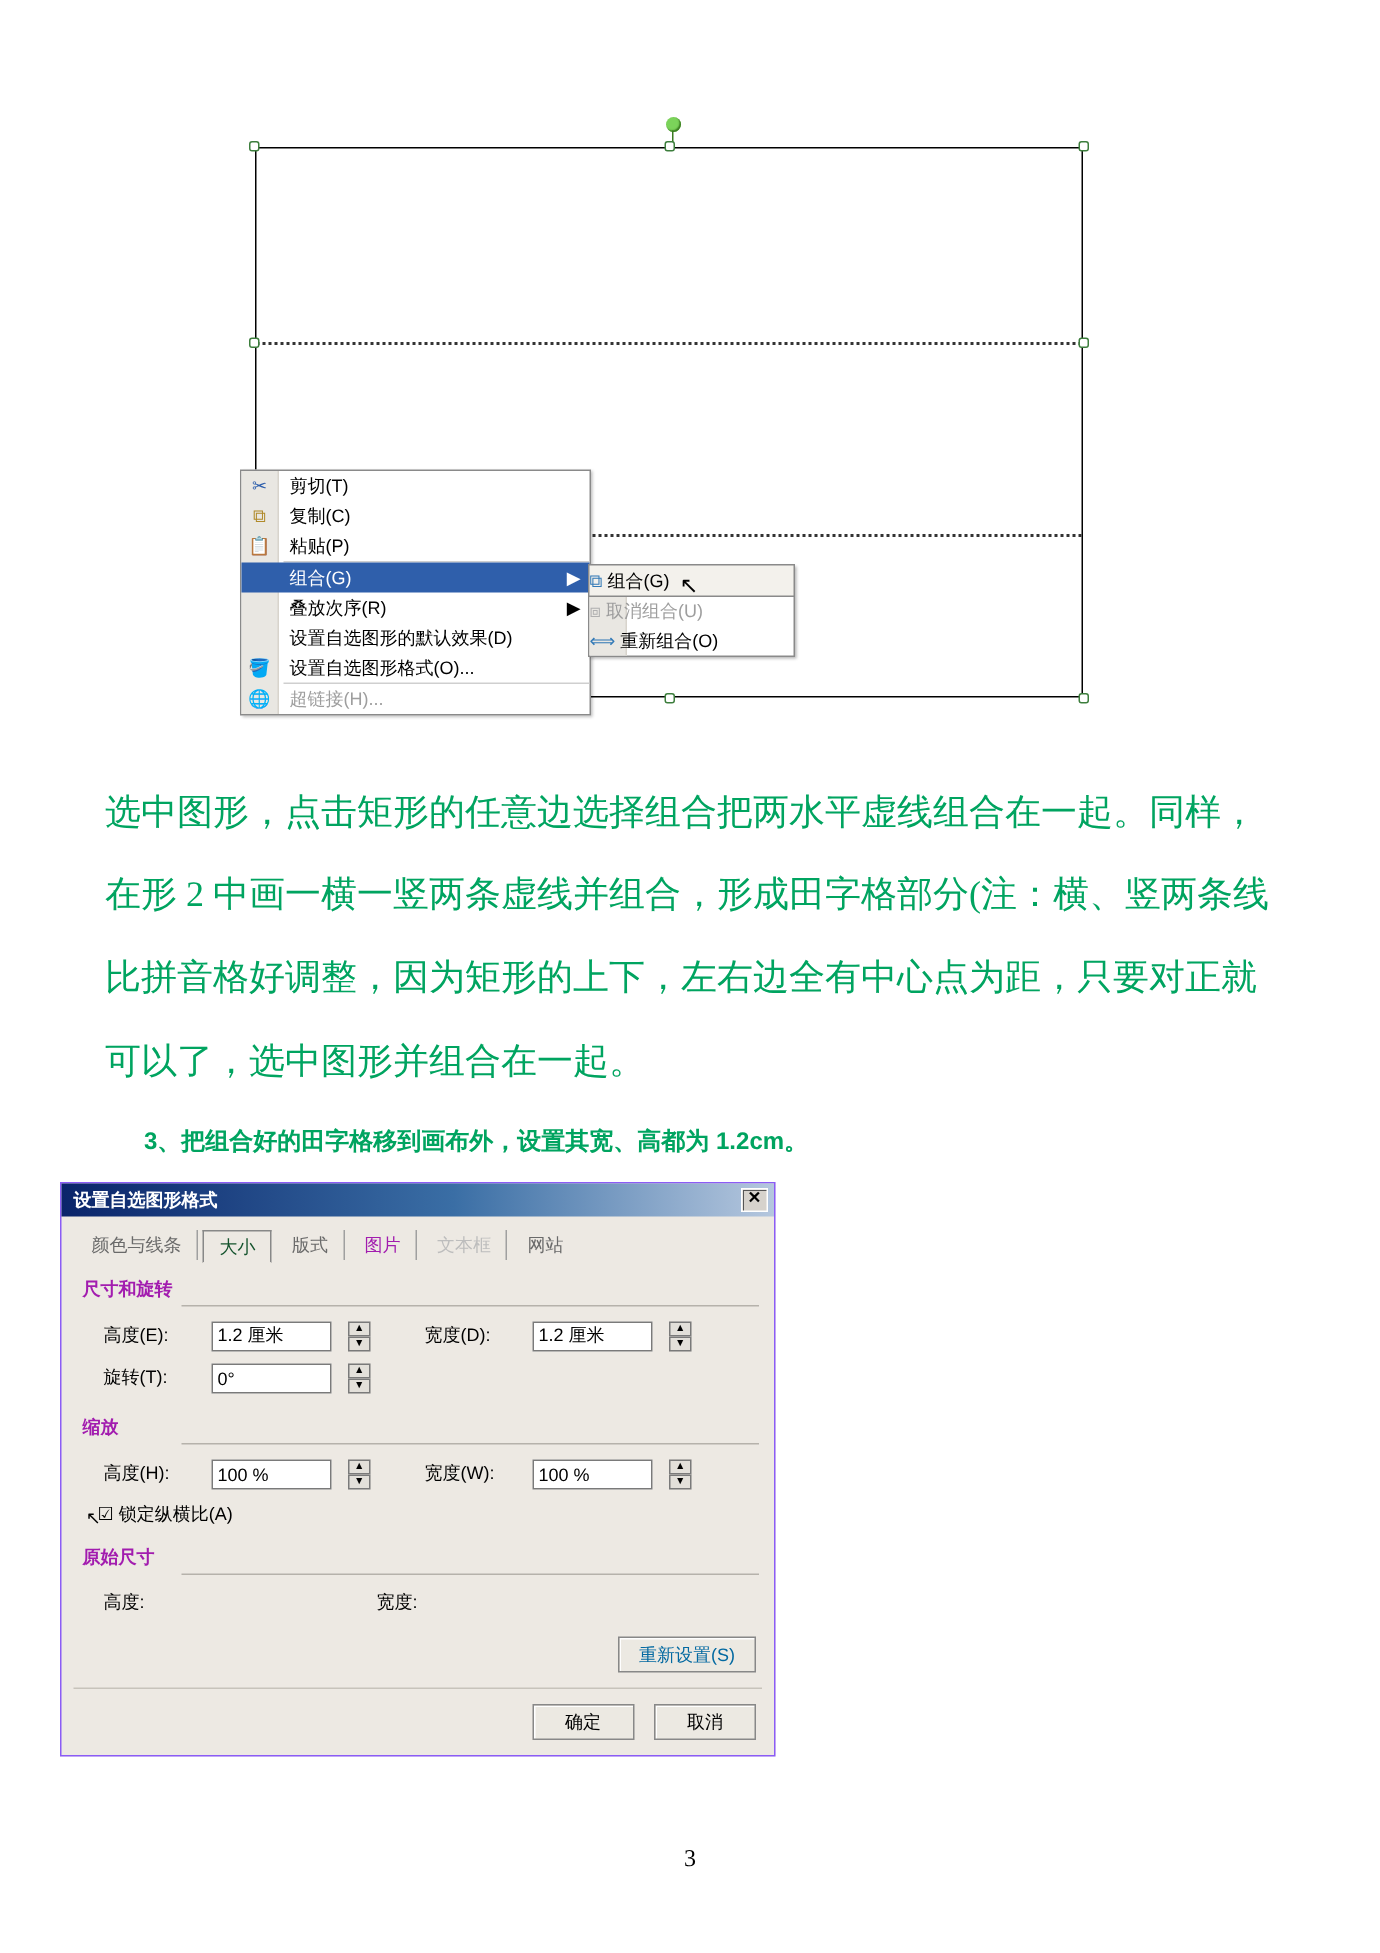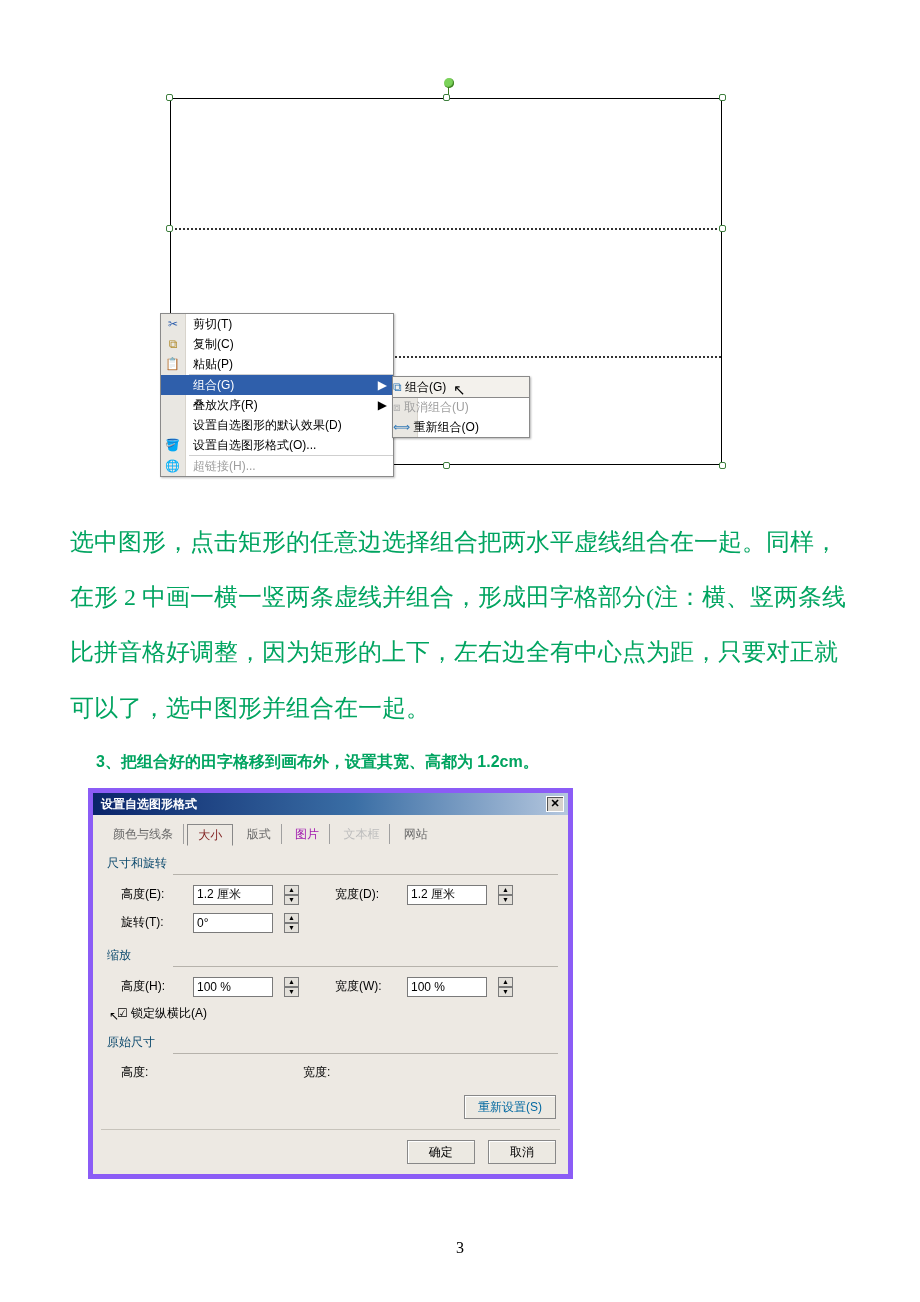--- a/index.html
+++ b/index.html
@@ -154,24 +154,24 @@
   .step3 {
     margin: 10px 70px 10px 96px;
     color: #00a460;
     font-size: 16px;
     font-weight: bold;
     line-height: 2.0;
   }
 
   
   .dialog {
-    margin-left: 88px;
+    margin-left: 40px;
     width: 475px;
     background: #ede9e3;
-    border: 5px solid #8b5cf6;
+    border: 1px solid #8b5cf6;
     font-family: "SimSun", Arial, sans-serif;
     font-size: 12px;
     color: #000;
   }
   .dialog .titlebar {
     height: 22px;
     line-height: 22px;
     color: #fff;
     padding: 0 4px 0 8px;
     font-weight: bold;
@@ -195,32 +195,33 @@
     padding: 8px 10px 0 10px;
   }
   .tab {
     display: inline-block;
     height: 20px; line-height: 20px;
     padding: 0 10px;
     color: #6a6a6a;
     border-right: 1px solid #a0a0a0;
   }
   .tab.on {
-    color: #7f1d1d;
+    color: #14532d;
     border: 1px solid #888;
     border-bottom: 1px solid #ede9e3;
     background: #ede9e3;
     position: relative;
     top: 1px;
   }
   .tab.off-plain { border-right: none; }
 
   .sectlabel {
     padding: 10px 10px 2px 14px;
-    color: #0c4a6e;
+    color: #a21caf;
+    font-weight: bold;
   }
   .sectrule {
     border-top: 1px solid #b6b2ab;
     margin: 0 10px 6px 80px;
   }
   .row {
     display: flex;
     align-items: center;
     padding: 4px 10px 4px 28px;
   }

